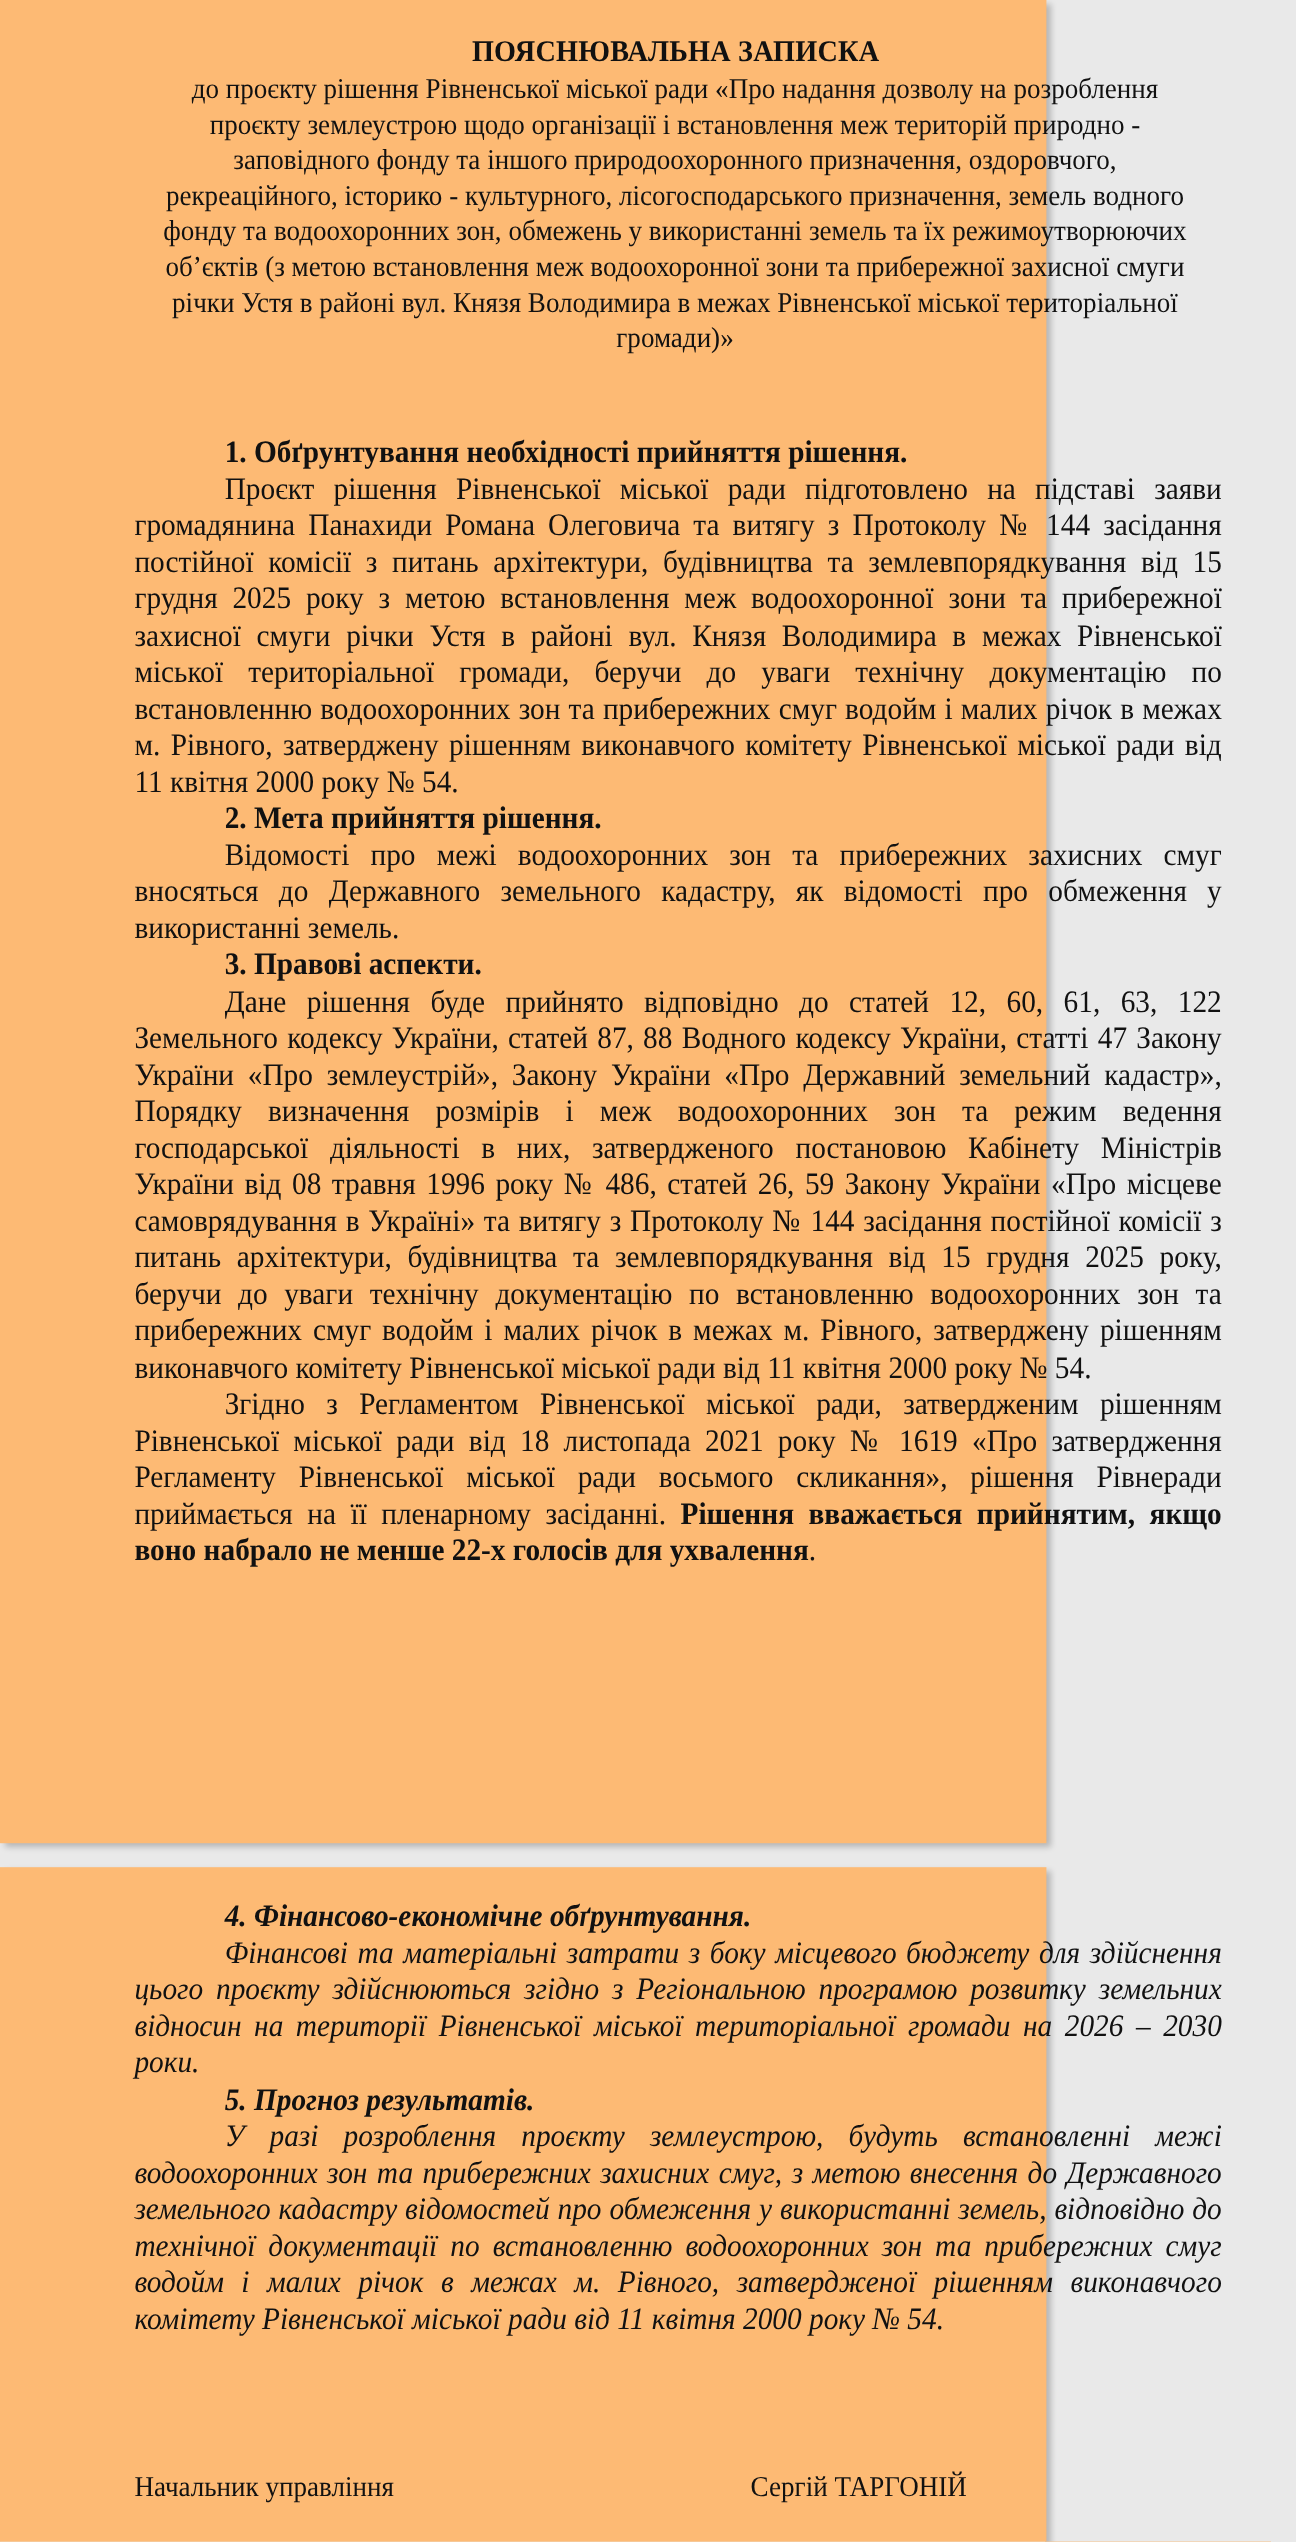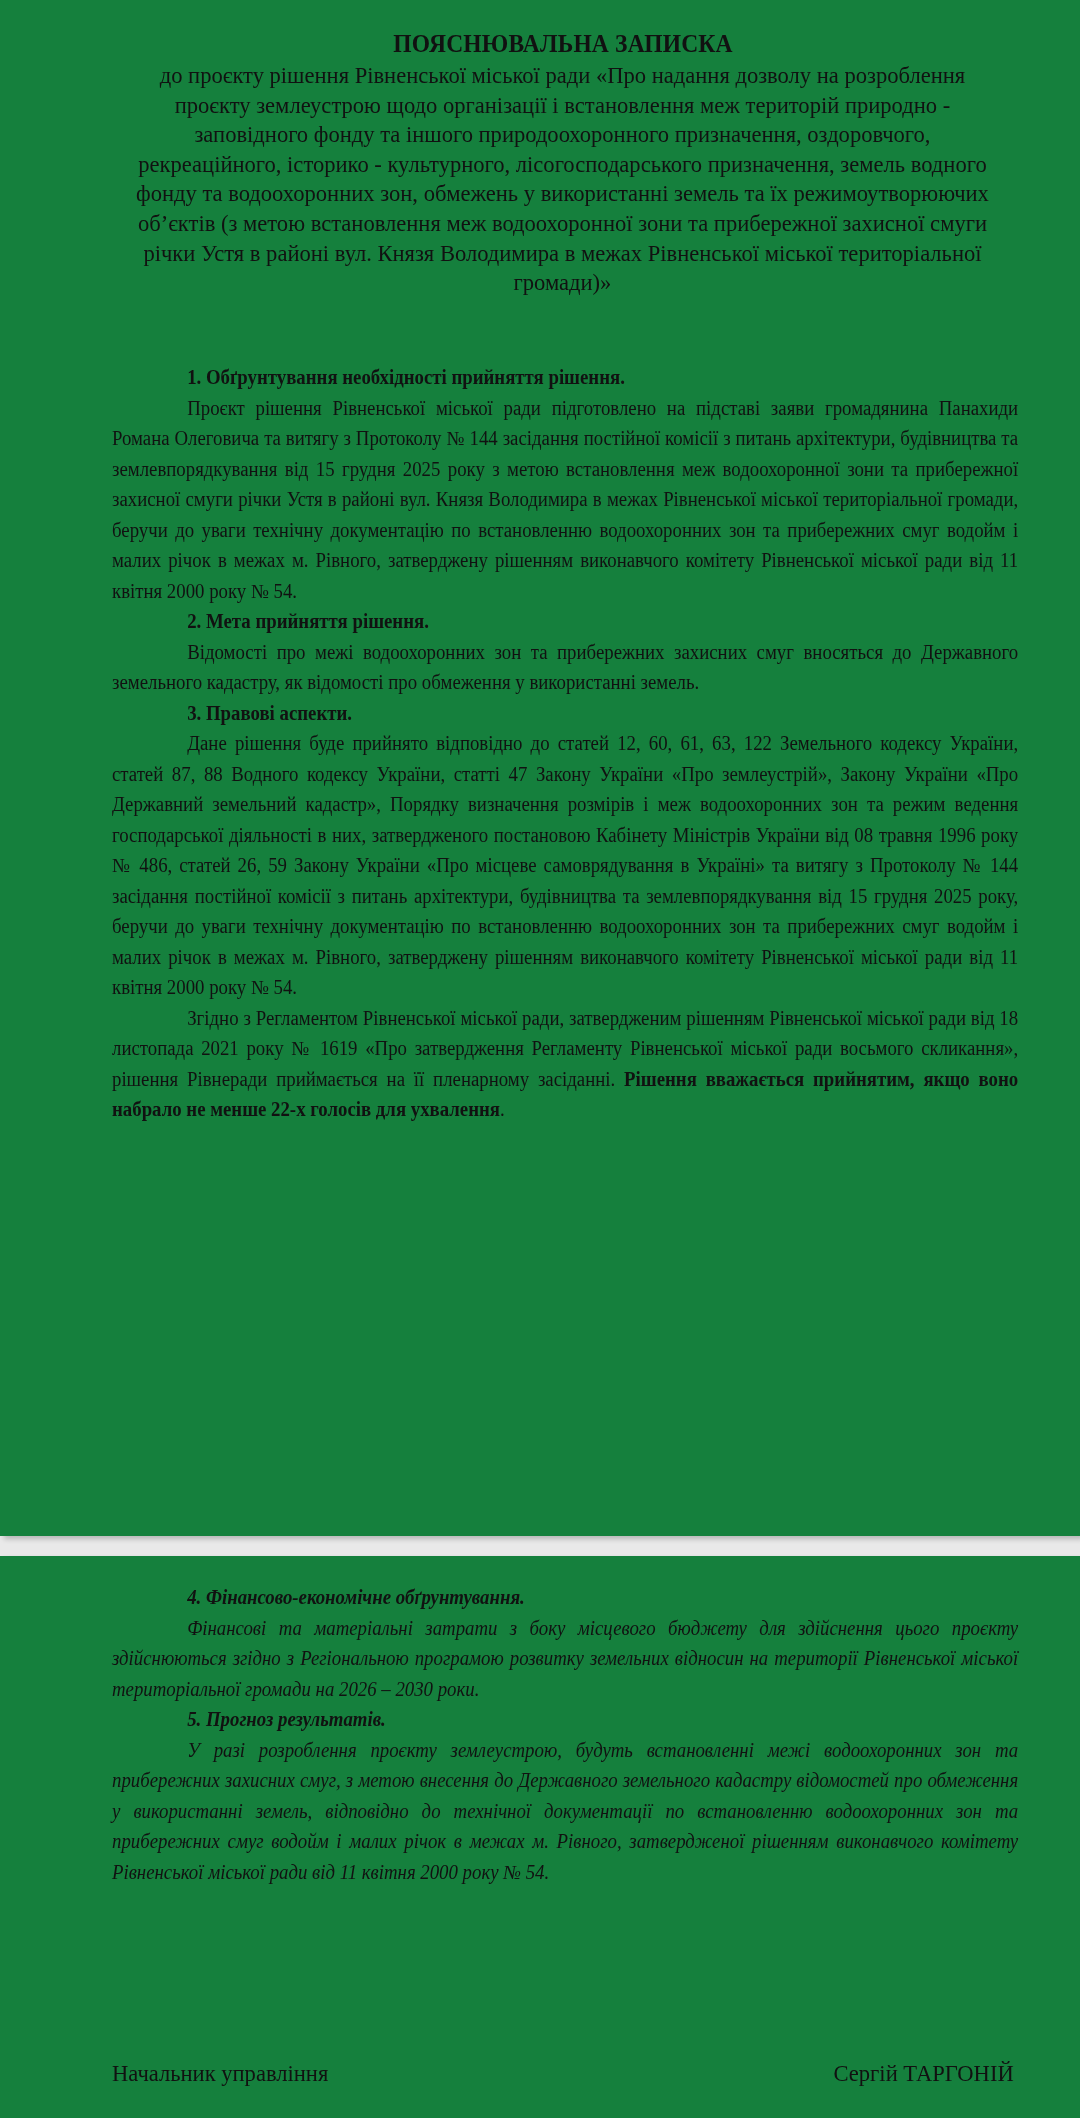--- a/index.html
+++ b/index.html
@@ -11,22 +11,22 @@
       height: 2118px;
       background: #e9e9e9;
       position: relative;
       overflow: hidden;
       font-family: "Liberation Serif", "DejaVu Serif", serif;
       color: #111;
     }
     .page {
       position: absolute;
       left: 0;
-      width: 1080px;
-      background: #15803d;
+      width: 872px;
+      background: #fdba74;
       box-shadow: 4px 3px 5px rgba(0,0,0,0.22);
     }
     #page-1 { top: 0; height: 1536px; }
     #page-2 { top: 1556px; height: 580px; }
 
     .doc-title {
       position: absolute;
       top: 30px;
       left: 0;
       width: 1126px;
@@ -45,21 +45,21 @@
       text-align: center;
       font-size: 24px;
       line-height: 29.6px;
       transform: scaleX(0.94);
       transform-origin: 457px 0;
     }
     .body-block {
       position: absolute;
       left: 112px;
       width: 906px;
-      font-size: 20px;
+      font-size: 26px;
       line-height: 30.5px;
       text-align: justify;
     }
     .body-inner {
       transform: scaleX(0.94);
       transform-origin: 0 0;
       width: 964px;
     }
     .sec-heading {
       font-weight: bold;

